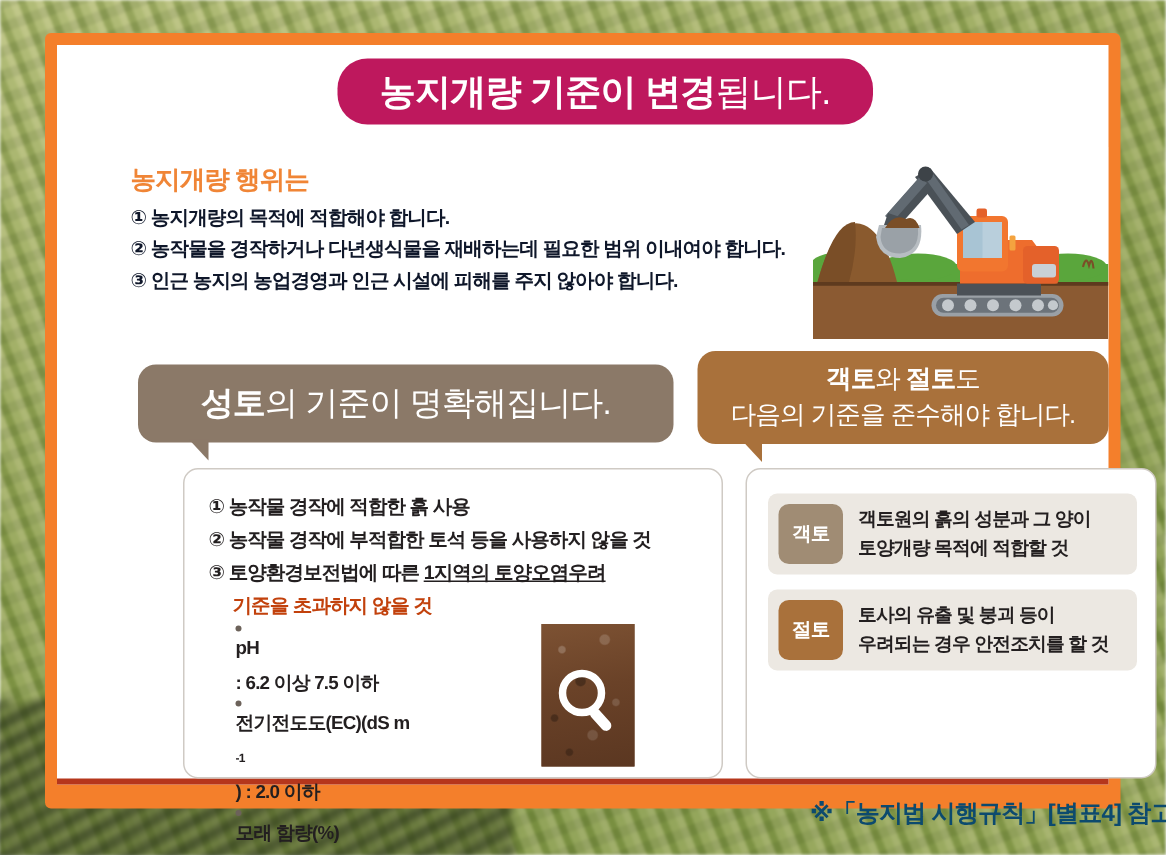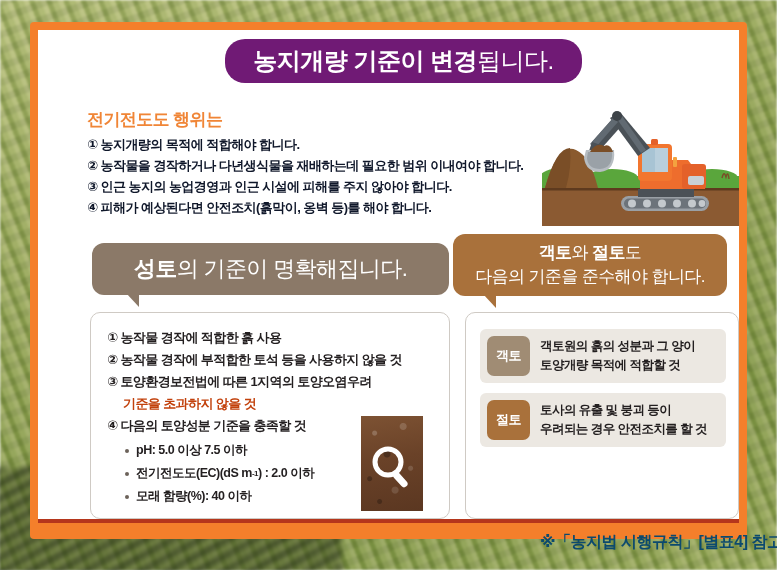--- a/index.html
+++ b/index.html
@@ -54,21 +54,21 @@
     width: 701px; height: 493px;
     background: #ffffff;
     border-bottom: 4px solid #b5361c;
   }
 
   
   #title-ribbon {
     position: absolute;
     left: 195px; top: 17px;
     width: 357px; height: 44px;
-    background: #701a75;
+    background: #be185d;
     border-radius: 20px;
     display: flex;
     align-items: center;
     justify-content: center;
   }
   #title-ribbon .t {
     font-size: 24px;
     color: #ffffff;
     letter-spacing: -0.5px;
     white-space: nowrap;
@@ -125,67 +125,68 @@
   #banner-left {
     left: 62px; top: 221px; width: 357px; height: 52px;
     background: #8b7968;
     font-size: 22px;
   }
   #banner-left .tail {
     left: 34px;
     border-top: 14px solid #8b7968;
   }
   #banner-right {
-    left: 423px; top: 212px; width: 274px; height: 62px;
+    left: 435px; top: 212px; width: 274px; height: 62px;
     background: #a9713b;
     font-size: 17px; line-height: 24px;
   }
   #banner-right .tail {
     left: 30px;
     border-top: 14px solid #a9713b;
   }
   .banner b { font-weight: 700; }
   .banner .reg { font-weight: 400; }
 
   
   .panel {
     position: absolute;
     background: #ffffff;
     border: 1px solid #cfcac4;
     border-radius: 10px;
+    margin-left: 32px;
   }
   #panel-left  { left: 60px;  top: 290px; width: 360px; height: 207px; }
   #panel-right { left: 435px; top: 290px; width: 274px; height: 207px; }
 
   
   #left-list {
     position: absolute;
     left: 16px; top: 14px;
     width: 330px;
   }
   #left-list .li {
     font-size: 13px;
     color: #231f20;
     letter-spacing: -0.6px;
     line-height: 22px;
     white-space: nowrap;
     font-weight: 600;
   }
-  #left-list .li .bold { font-weight: 700; }
+  #left-list .li .bold { font-weight: 700; text-decoration: underline; }
   #left-list .cont {
     font-size: 13px; font-weight: 700;
     color: #c2410c; letter-spacing: -0.6px;
     line-height: 22px; padding-left: 16px;
   }
   #bullets { margin-top: 2px; padding-left: 18px; }
   #bullets .b {
     font-size: 12.5px; font-weight: 700;
     color: #231f20; letter-spacing: -0.5px;
     line-height: 23px; white-space: nowrap;
-    display: flex; align-items: center;
+    display: flex; align-items: flex-start; flex-direction: column;
   }
   #bullets .dot {
     width: 4px; height: 4px; border-radius: 50%;
     background: #6c625a; margin-right: 7px; flex: 0 0 auto;
   }
   sup { font-size: 8px; vertical-align: super; }
 
   
   #soil-photo {
     position: absolute;
@@ -250,27 +251,26 @@
   <div id="bg-dark-band"></div>
 </div>
 
 <div id="card">
   <div id="card-inner"></div>
 
   <div id="title-ribbon">
     <div class="t"><b>농지개량 기준이 변경</b><span class="light">됩니다.</span></div>
   </div>
 
-  <div id="top-head">전기전도도 행위는</div>
+  <div id="top-head">농지개량 행위는</div>
 
   <div id="top-list">
     <div class="li">① 농지개량의 목적에 적합해야 합니다.</div>
     <div class="li">② 농작물을 경작하거나 다년생식물을 재배하는데 필요한 범위 이내여야 합니다.</div>
     <div class="li">③ 인근 농지의 농업경영과 인근 시설에 피해를 주지 않아야 합니다.</div>
-    <div class="li">④ 피해가 예상된다면 안전조치(흙막이, 옹벽 등)를 해야 합니다.</div>
   </div>
 
   <div id="excavator">
     <svg width="197" height="128" viewBox="0 0 197 128">
 
       <rect x="0" y="0" width="197" height="128" fill="#ffffff"></rect>
 
       <rect x="0" y="78" width="197" height="14" fill="#5aa63c"></rect>
       <ellipse cx="20" cy="79" rx="22" ry="9" fill="#5aa63c"></ellipse>
       <ellipse cx="70" cy="80" rx="26" ry="9" fill="#5aa63c"></ellipse>
@@ -340,28 +340,26 @@
       <div class="li"><span>①</span>
         <span>농작물 경작에 적합한 흙 사용</span></div>
 
       <div class="li"><span>②</span>
         <span>농작물 경작에 부적합한 토석 등을 사용하지 않을 것</span></div>
 
       <div class="li"><span>③</span>
         <span>토양환경보전법에 따른 </span><span class="bold">1지역의 토양오염우려</span></div>
       <div class="cont">기준을 초과하지 않을 것</div>
 
-      <div class="li"><span class="bold">④</span>
-        <span class="bold">다음의 토양성분 기준을 충족할 것</span></div>
 
       <div id="bullets">
         <div class="b">
           <span class="dot"></span>
           <span>pH</span>
-            <span> : 5.0 이상 7.5 이하</span>
+            <span> : 6.2 이상 7.5 이하</span>
         </div>
         <div class="b">
           <span class="dot"></span>
           <span>전기전도도(EC)(dS m</span>
             <sup>-1</sup>
             <span>) : 2.0 이하</span>
         </div>
         <div class="b">
           <span class="dot"></span>
           <span>모래 함량(%)</span>

